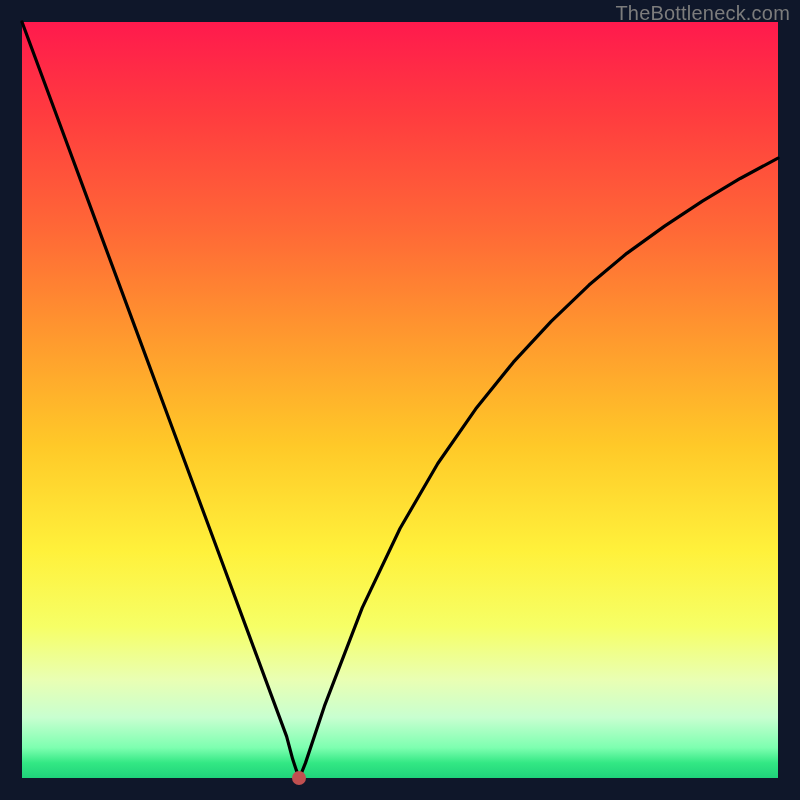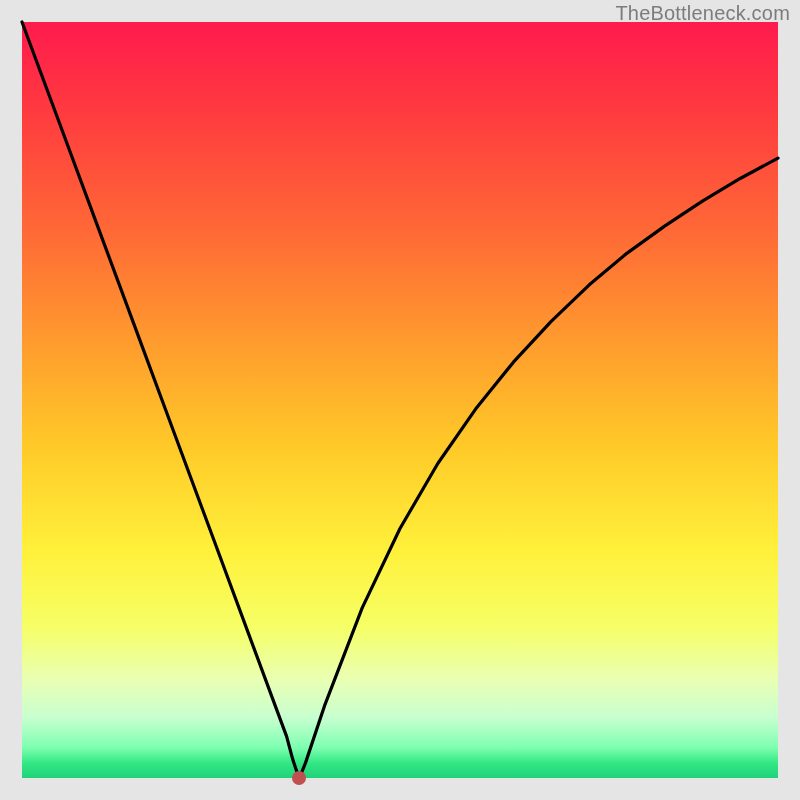--- a/index.html
+++ b/index.html
@@ -8,21 +8,21 @@
     width: 800px;
     height: 800px;
     overflow: hidden;
     background: #000;
     font-family: Arial, Helvetica, sans-serif;
   }
   .frame {
     position: relative;
     width: 800px;
     height: 800px;
-    background: #e5e5e5;
+    background: #0f172a;
   }
   .plot {
     position: absolute;
     left: 22px;
     top: 22px;
     width: 756px;
     height: 756px;
     background: linear-gradient(to bottom,
       #ff1a4d 0%,
       #ff3b3f 12%,

